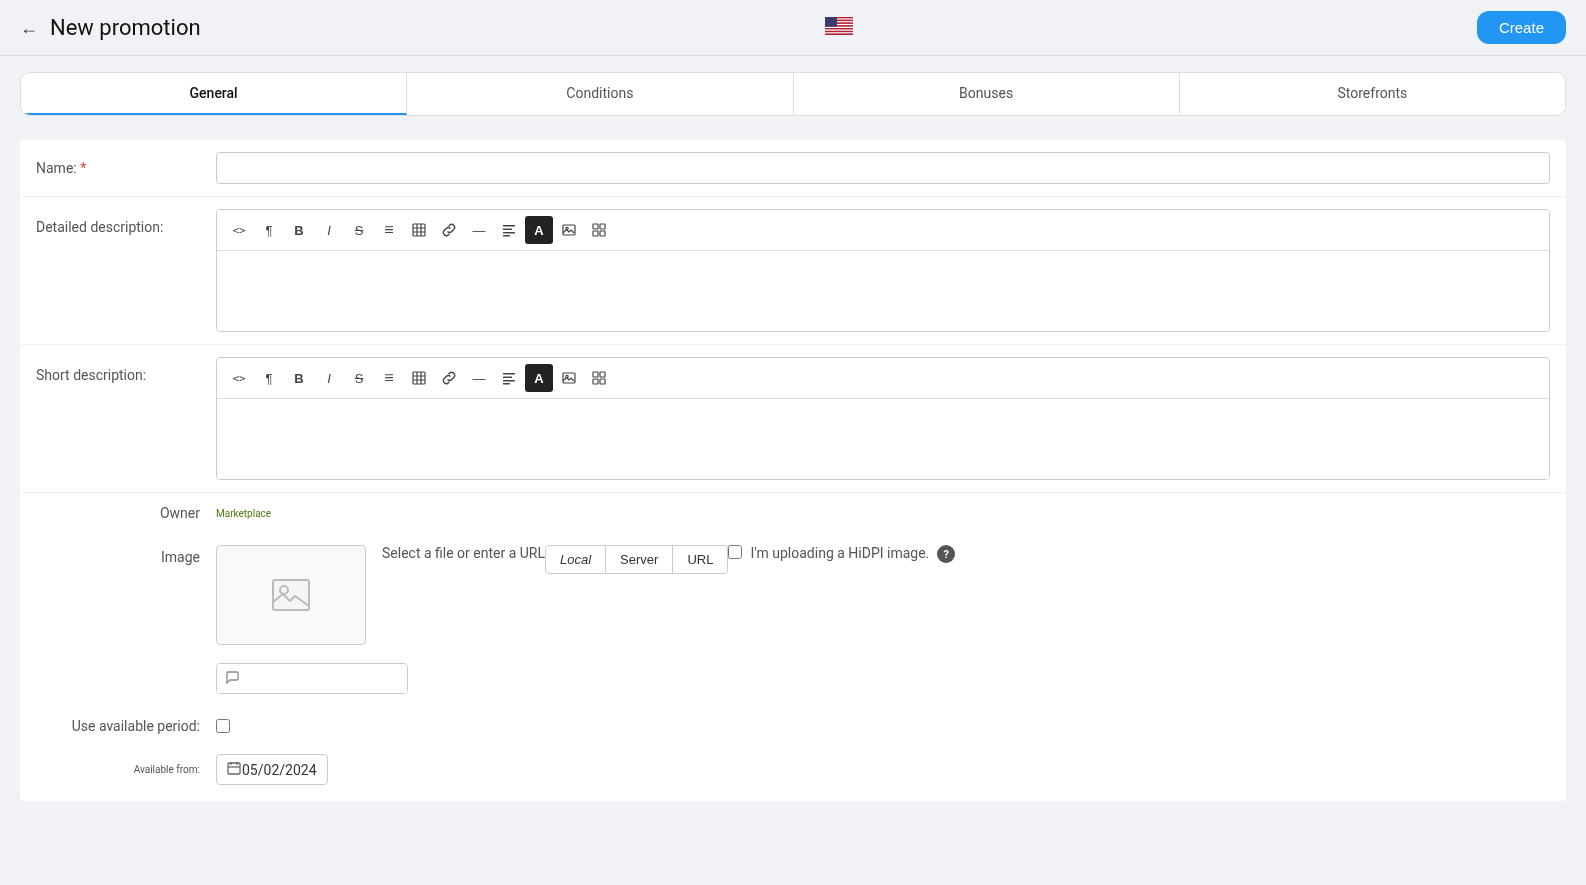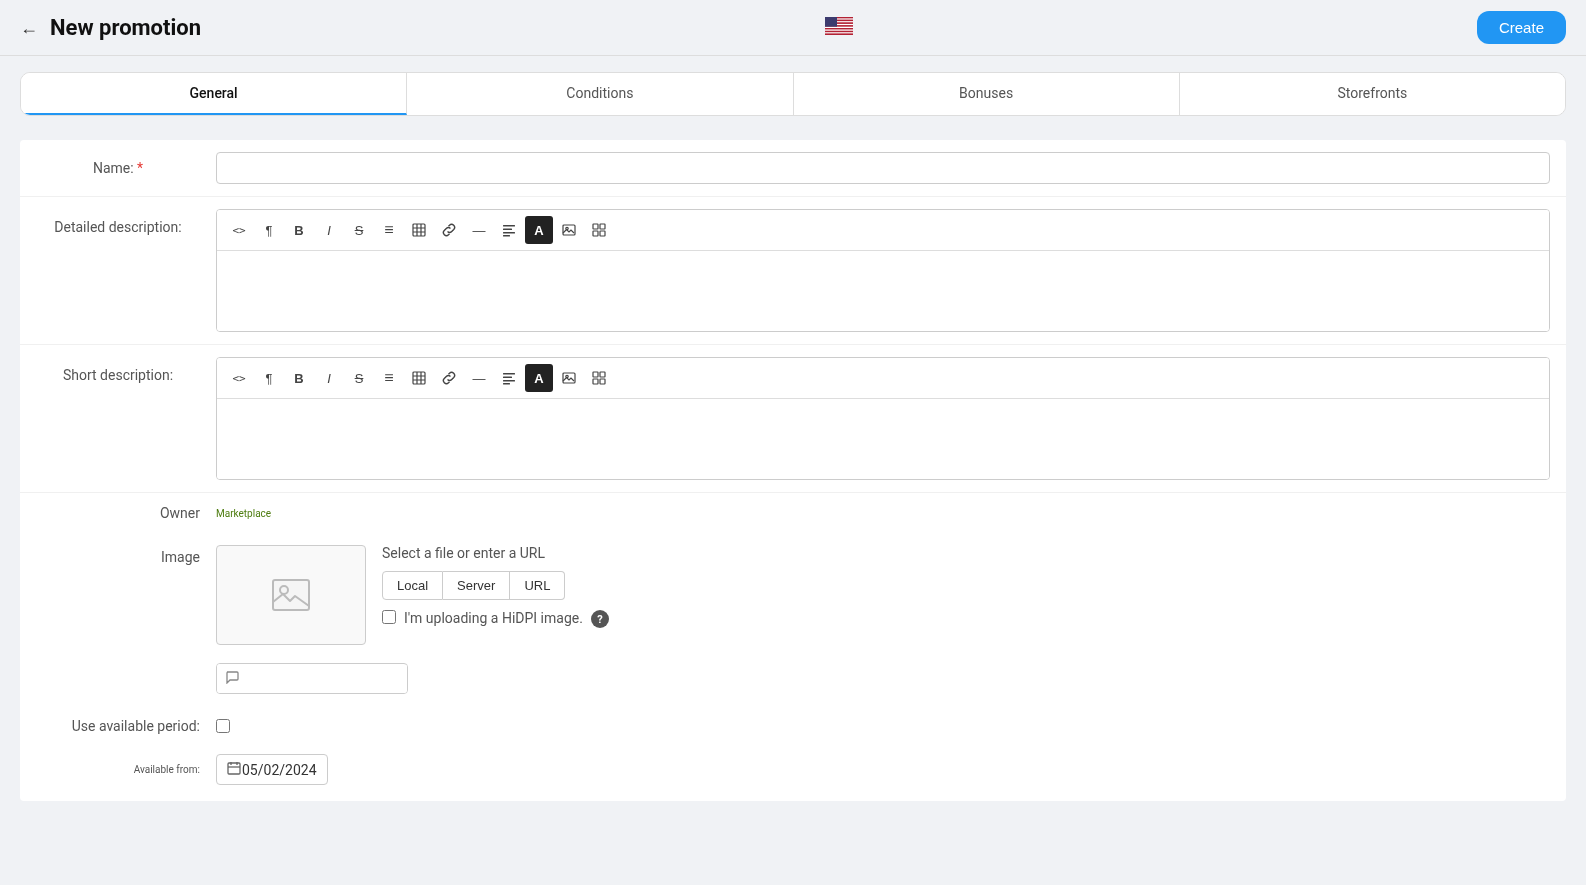--- a/index.html
+++ b/index.html
@@ -27,21 +27,21 @@
     }
 
     .back-icon {
       cursor: pointer;
       font-size: 18px;
       color: #333;
     }
 
     .page-title {
       font-size: 22px;
-      font-weight: 700;
+      font-weight: 400;
       color: #111;
     }
 
     .create-btn {
       background: #2196f3;
       color: #fff;
       border: none;
       border-radius: 12px;
       padding: 8px 22px;
       font-size: 15px;
@@ -96,21 +96,21 @@
       padding: 12px 16px;
       border-bottom: 1px solid #f0f0f0;
     }
 
     .form-label {
       width: 180px;
       min-width: 180px;
       padding-top: 8px;
       font-size: 14px;
       color: #555;
-      text-align: center;
+      text-align: left;
       padding-right: 16px;
     }
 
     .required {
       color: #e53935;
     }
 
     .form-field {
       flex: 1;
     }
@@ -211,22 +211,21 @@
       border-radius: 4px;
       display: flex;
       align-items: center;
       justify-content: center;
       background: #f9f9f9;
       flex-shrink: 0;
     }
 
     .image-controls {
       display: flex;
-      flex-direction: column;
-      gap: 10px;
+      flex-direction: row;
     }
 
     .image-select-text {
       font-size: 14px;
       color: #555;
     }
 
     .image-source-btns {
       display: flex;
       gap: 0;
@@ -236,20 +235,21 @@
       padding: 6px 14px;
       border: 1px solid #ccc;
       background: #fff;
       font-size: 13px;
       cursor: pointer;
       color: #333;
     }
 
     .source-btn:first-child {
       border-radius: 4px 0 0 4px;
+      font-style: italic;
     }
 
     .source-btn:last-child {
       border-radius: 0 4px 4px 0;
     }
 
     .source-btn:not(:first-child) {
       border-left: none;
     }
 

